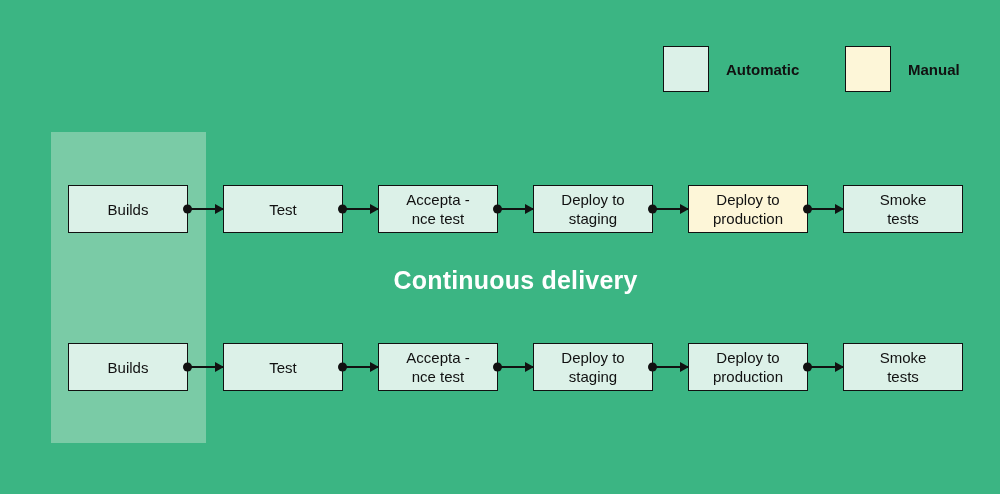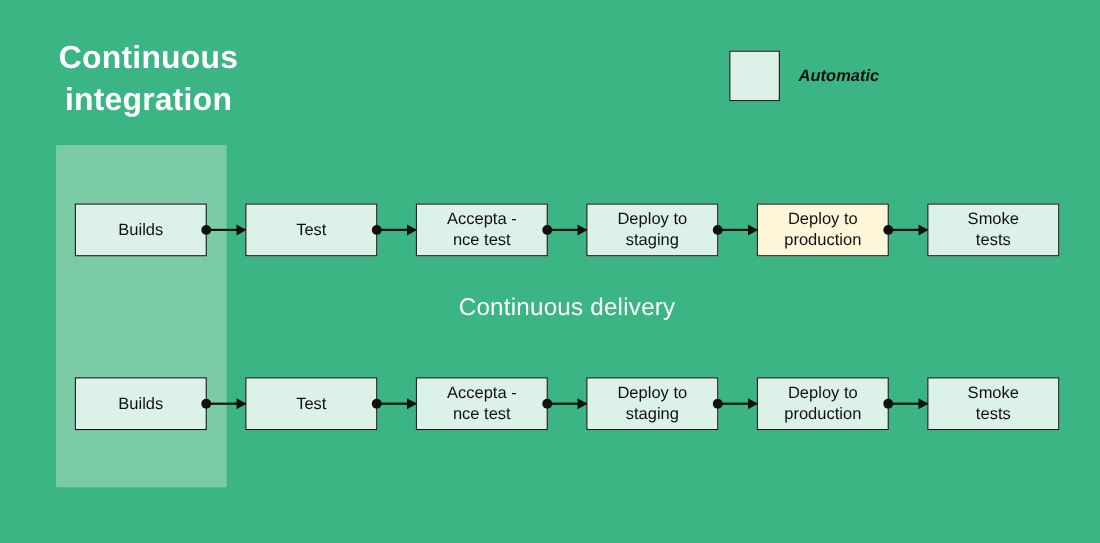--- a/index.html
+++ b/index.html
@@ -51,21 +51,20 @@
     height: 46px;
     border: 1.5px solid var(--stroke, #111);
     box-sizing: border-box;
   }
   .swatch.automatic { background: var(--automatic, #dcf1e8); }
   .swatch.manual    { background: var(--manual, #fdf6d8); }
   .legend-label {
     color: var(--stroke, #111);
     font-size: 15px;
     font-weight: bold;
-    font-style: italic;
   }
   .pipeline-row {
     position: absolute;
     left: 68px;
     display: flex;
   }
   .pipeline-row.delivery   { top: 185px; }
   .pipeline-row.deployment { top: 343px; }
   .step {
     width: 120px;
@@ -118,41 +117,43 @@
     border-left: 9px solid var(--stroke, #111);
     border-top: 5px solid transparent;
     border-bottom: 5px solid transparent;
   }
   .row-label {
     position: absolute;
     left: 68px;
     width: 895px;
     text-align: center;
     color: var(--heading, #ffffff);
-    font-size: 22px;
-    font-weight: normal;
+    font-size: 25px;
+    font-weight: bold;
     letter-spacing: 0.2px;
   }
   .row-label.delivery   { top: 266px; }
   .row-label.deployment { top: 424px; }
 </style>
 </head>
 <body>
 
 <div class="canvas">
 
   <div class="ci-band"></div>
 
-  <div class="diagram-title">Continuous
-integration</div>
 
   <div class="legend-item automatic">
     <div class="swatch automatic"></div>
     <div class="legend-label">Automatic</div>
   </div>
+  <div class="legend-item manual">
+    <div class="swatch manual"></div>
+    <div class="legend-label">Manual</div>
+  </div>
 
   <div class="pipeline-row delivery">
     <div class="step">Builds</div>
     <div class="connector">
         <span class="line"></span>
         <span class="dot"></span>
         <span class="head"></span>
       </div>
     <div class="step">Test</div>
     <div class="connector">

